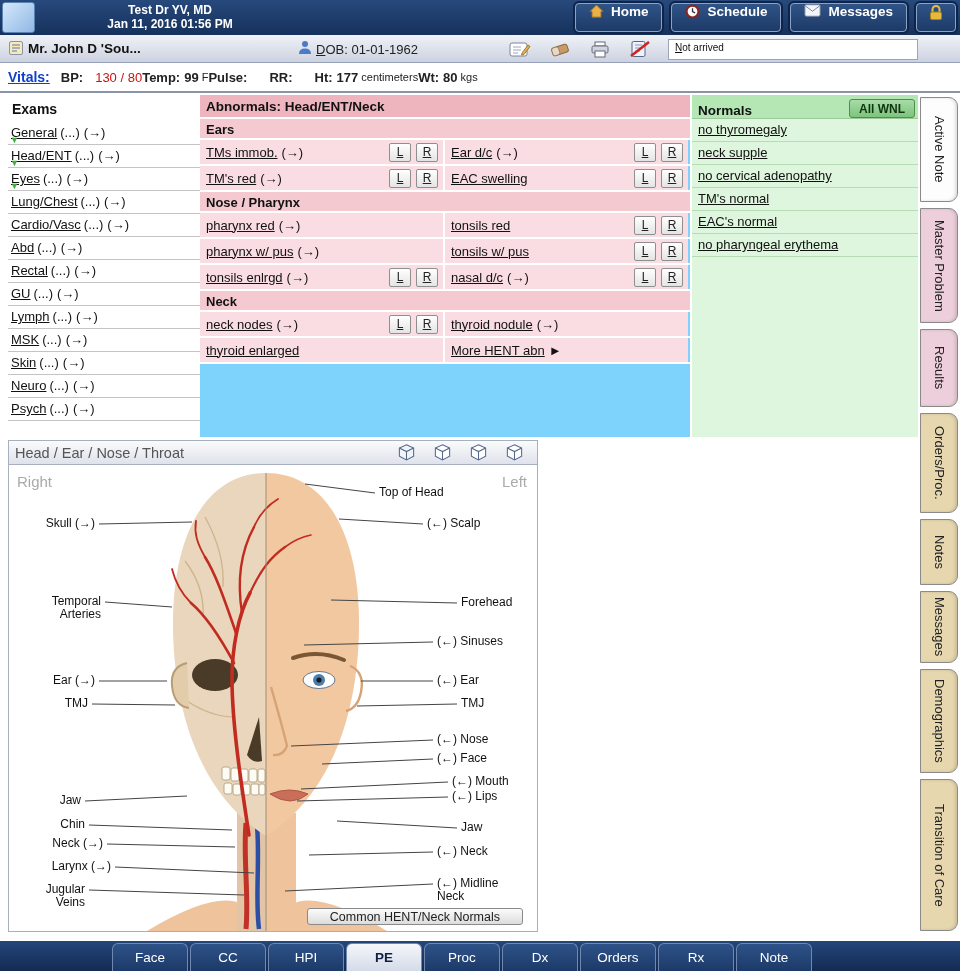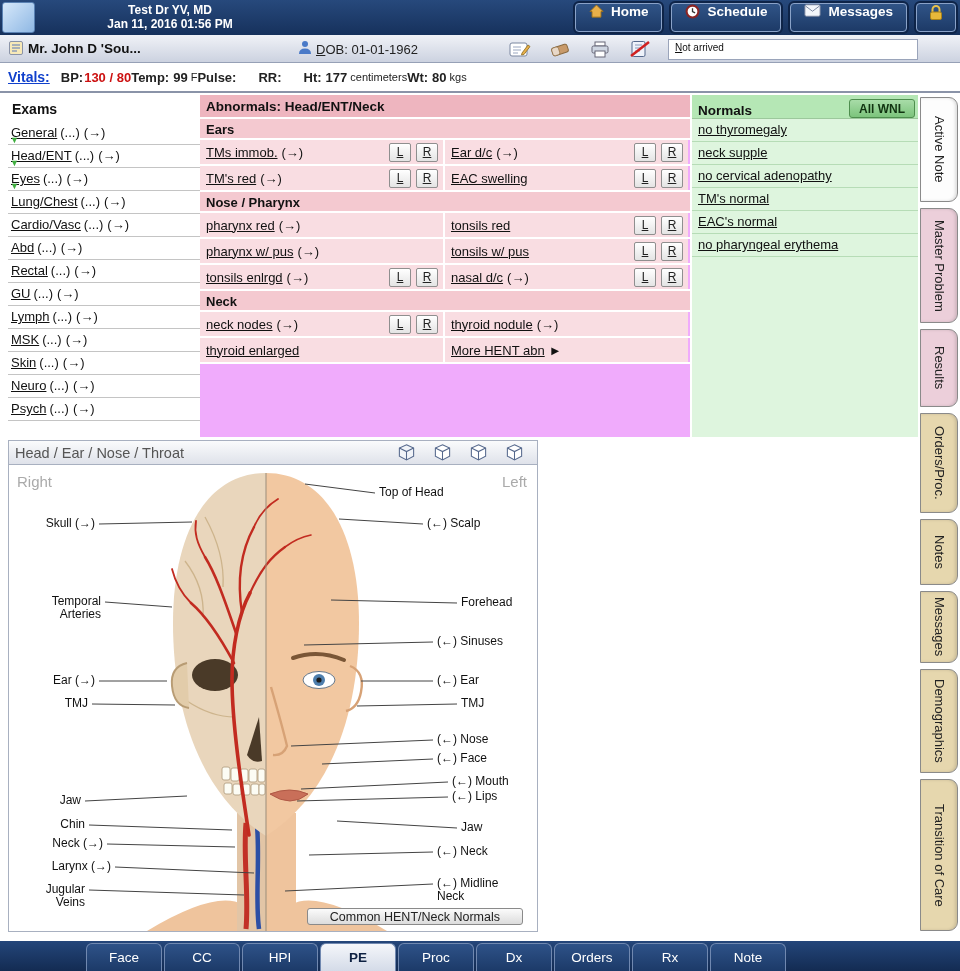--- a/index.html
+++ b/index.html
@@ -33,36 +33,36 @@
             border:1px solid #9aa4ba; font-size:10px; padding:2px 0 0 6px; color:#111; }
   .status::first-letter { text-decoration:underline; }
 
   
   .vitals { position:absolute; left:0; top:63px; width:960px; height:30px; border-bottom:2px solid #8a93a8;
             background:#fff; display:flex; align-items:center; padding-left:8px; font-size:13px; color:#222; }
   .vlink { color:#1040cc; font-weight:bold; text-decoration:underline; font-size:14px; }
   .vlab { font-weight:bold; }
   .vlab.bp { margin-left:11px; }
   .vlab.wgap { margin-right:22px; }
-  .vred { color:#cc1111; font-weight:bold; margin-left:1px; }
+  .vred { color:#cc1111; font-weight:normal; margin-left:12px; }
   .vbold { font-weight:bold; margin-left:4px; }
   .vsm { font-size:11px; margin-left:3px; }
 
   
   .exams { position:absolute; left:8px; top:95px; width:192px; height:342px; background:#fff; }
   .exams-h { font-size:14px; font-weight:bold; padding:6px 0 5px 4px; color:#111; }
   .exam-item { position:relative; height:23px; line-height:22px; border-bottom:1px solid #c4c4c4;
                padding-left:3px; font-size:13px; color:#111; }
   .exam-item .nm { text-decoration:underline; }
   .exam-item .dots { margin-left:3px; }
   .exam-item .arr { margin-left:4px; }
   .mark { position:absolute; left:2px; bottom:-7px; font-size:9px; color:#3fae3f; z-index:3; }
 
   
-  .abn { position:absolute; left:200px; top:95px; width:490px; height:342px; background:#f0abfc; }
+  .abn { position:absolute; left:200px; top:95px; width:490px; height:342px; background:#7dd3fc; }
   .abn-h { height:24px; background:#eeb5bf; border-bottom:2px solid #fff; font-size:13.5px;
            font-weight:bold; padding:4px 0 0 6px; color:#111; }
   .ab-sec { height:21px; background:#f4c9d0; border-bottom:2px solid #fff; font-size:13px;
             font-weight:bold; padding:3px 0 0 6px; color:#111; }
   .ab-row { display:flex; border-bottom:2px solid #fff; }
   .ab-cell { width:245px; display:flex; align-items:center; height:24px; padding:0 5px 0 6px;
              background:#f9dde2; border-right:2px solid #fff; font-size:13px; color:#111; }
   .ab-cell:last-child { border-right:none; width:243px; }
   .ab-cell .lbl { text-decoration:underline; }
   .ab-cell .arr { margin-left:4px; }
@@ -98,21 +98,21 @@
   .corner.r { left:8px; } .corner.l { right:10px; }
   .alabel { position:absolute; font-size:12px; color:#111; line-height:13px; white-space:pre-line; z-index:2; }
   .alabel.lft { text-align:right; }
   .common-btn { position:absolute; right:14px; bottom:6px; height:17px; padding:0 22px;
                 background:linear-gradient(#fbfbfb,#dcdcdc); border:1px solid #8a8a8a; border-radius:3px;
                 font-size:12.5px; color:#222; z-index:3; }
 
   
   .bbar { position:absolute; left:0; bottom:0; width:960px; height:30px;
           background:linear-gradient(#24467a,#132b52); display:flex; align-items:flex-end;
-          padding-left:86px; gap:2px; }
+          padding-left:112px; gap:2px; }
   .btab { width:76px; height:28px; border:1px solid #7088b0; border-bottom:none; border-radius:6px 6px 0 0;
           background:linear-gradient(#2e5288,#1c3a68); color:#fff; font-size:13.5px;
           display:flex; align-items:center; justify-content:center; padding:0; }
   .btab.active { background:linear-gradient(#f4f6fa,#d4dbe8); color:#0e2142; font-weight:bold; }
 </style>
 </head>
 <body>
 
 <div class="topbar">
   <div class="logo"></div>

